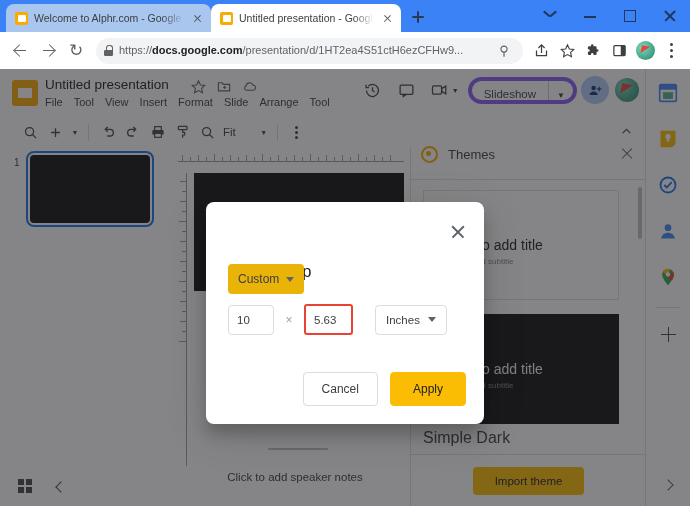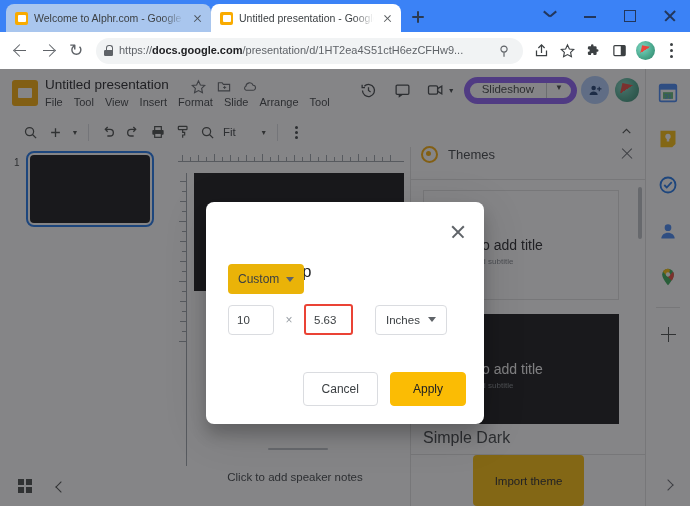--- a/index.html
+++ b/index.html
@@ -135,21 +135,21 @@
     background:#fff; border-radius:1px;
   }
   .gs-title{ position:absolute; left:45px; top:8px; font-size:13.5px; color:#202124; }
   .hicon{ position:absolute; top:10px; width:16px; height:16px; color:#5f6368; }
   .gs-menu{ position:absolute; left:45px; top:27px; display:flex; gap:11px; font-size:11px; color:#3c4043; }
   .gs-menu span{ cursor:default; }
 
   .hdr-right{ position:absolute; right:0; top:6px; display:flex; align-items:center; gap:4px; }
   .hr-btn{ width:30px; height:30px; position:relative; display:flex; align-items:center; justify-content:center; color:#3c4043; }
   .slideshow{
-    height:27px; border:6px solid #8b5cf6; border-radius:14px; display:flex; align-items:flex-start;
+    height:27px; border:4px solid #8b5cf6; border-radius:14px; display:flex; align-items:flex-end;
     font-size:11.5px; color:#3c4043; overflow:hidden;
   }
   .slideshow .lbl{ padding:0 12px; }
   .slideshow .sep{ width:1px; height:27px; background:#c6c9cc; }
   .slideshow .cv{ padding:0 8px; font-size:8px; }
   .share-btn{
     width:28px; height:28px; border-radius:50%; background:#aecbfa;
     display:flex; align-items:center; justify-content:center; color:#1a3b70;
   }
   .acct{
@@ -223,21 +223,21 @@
   .theme-card{ width:196px; margin-bottom:14px; }
   .theme-thumb{
     width:196px; height:110px; border:1px solid #e0e0e0; position:relative; background:#fff;
   }
   .theme-thumb.dark{ background:#111112; border-color:#111112; }
   .tt-title{ position:absolute; left:20px; top:46px; font-size:14px; color:#202124; }
   .theme-thumb.dark .tt-title{ color:#f1f1f1; }
   .tt-sub{ position:absolute; left:20px; top:66px; font-size:8px; color:#80868b; }
   .theme-name{ font-size:16px; color:#3c4043; margin-top:5px; }
   .panel-scroll{ position:absolute; right:3px; top:40px; width:4px; height:52px; background:#bdc1c6; border-radius:2px; }
-  .themes-footer{ position:absolute; left:0; bottom:0; width:235px; height:52px; border-top:1px solid #e0e0e0; display:flex; justify-content:center; }
+  .themes-footer{ position:absolute; left:0; bottom:0; width:235px; height:52px; border-top:1px solid #e0e0e0; display:flex; align-items:center; justify-content:center; }
   .import-btn{
     background:#fbbc04; color:#202124; font-size:11.5px; border:none; border-radius:4px;
     padding:8px 22px; font-family:"Liberation Sans", sans-serif;
   }
 
   
   .rail{ position:absolute; right:0; top:0; width:45px; height:437px; background:#fff; border-left:1px solid #e0e0e0; }
   .rail-ico{ position:absolute; left:12px; width:20px; height:20px; }
   .rail-sep{ position:absolute; left:10px; width:24px; height:1px; background:#e0e0e0; }
   .rail-plus{ position:absolute; left:15px; width:15px; height:15px; }

